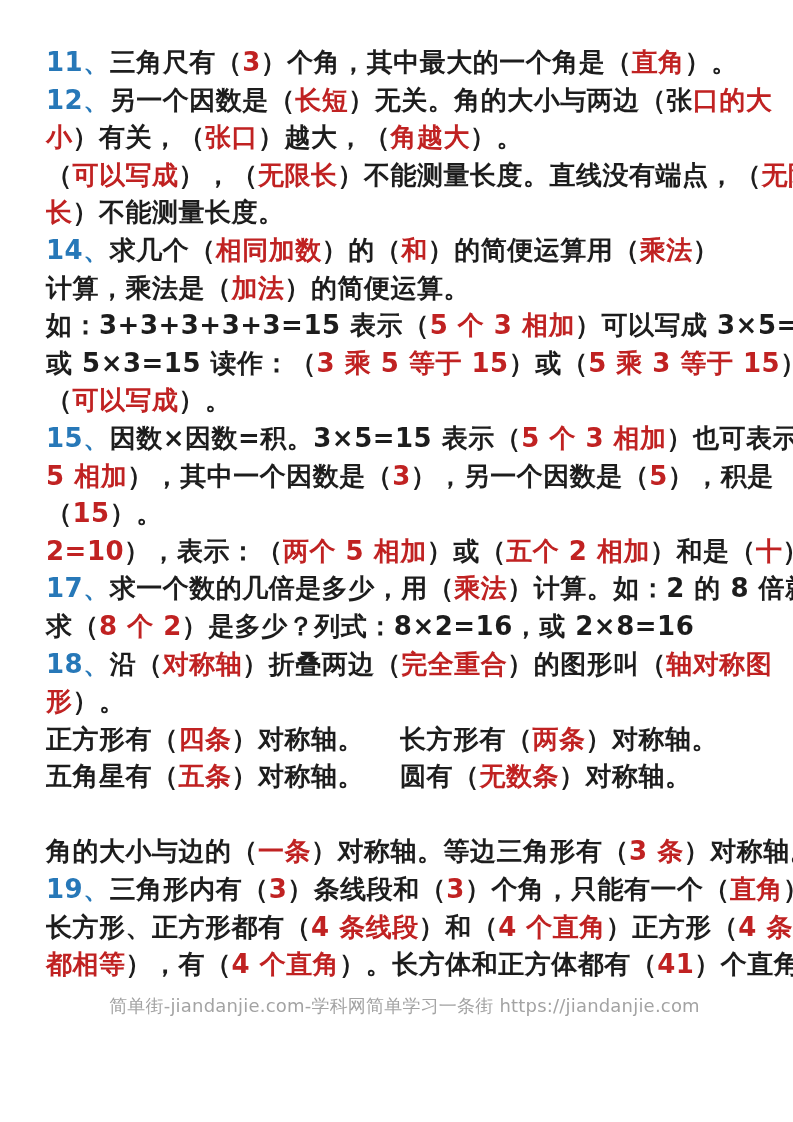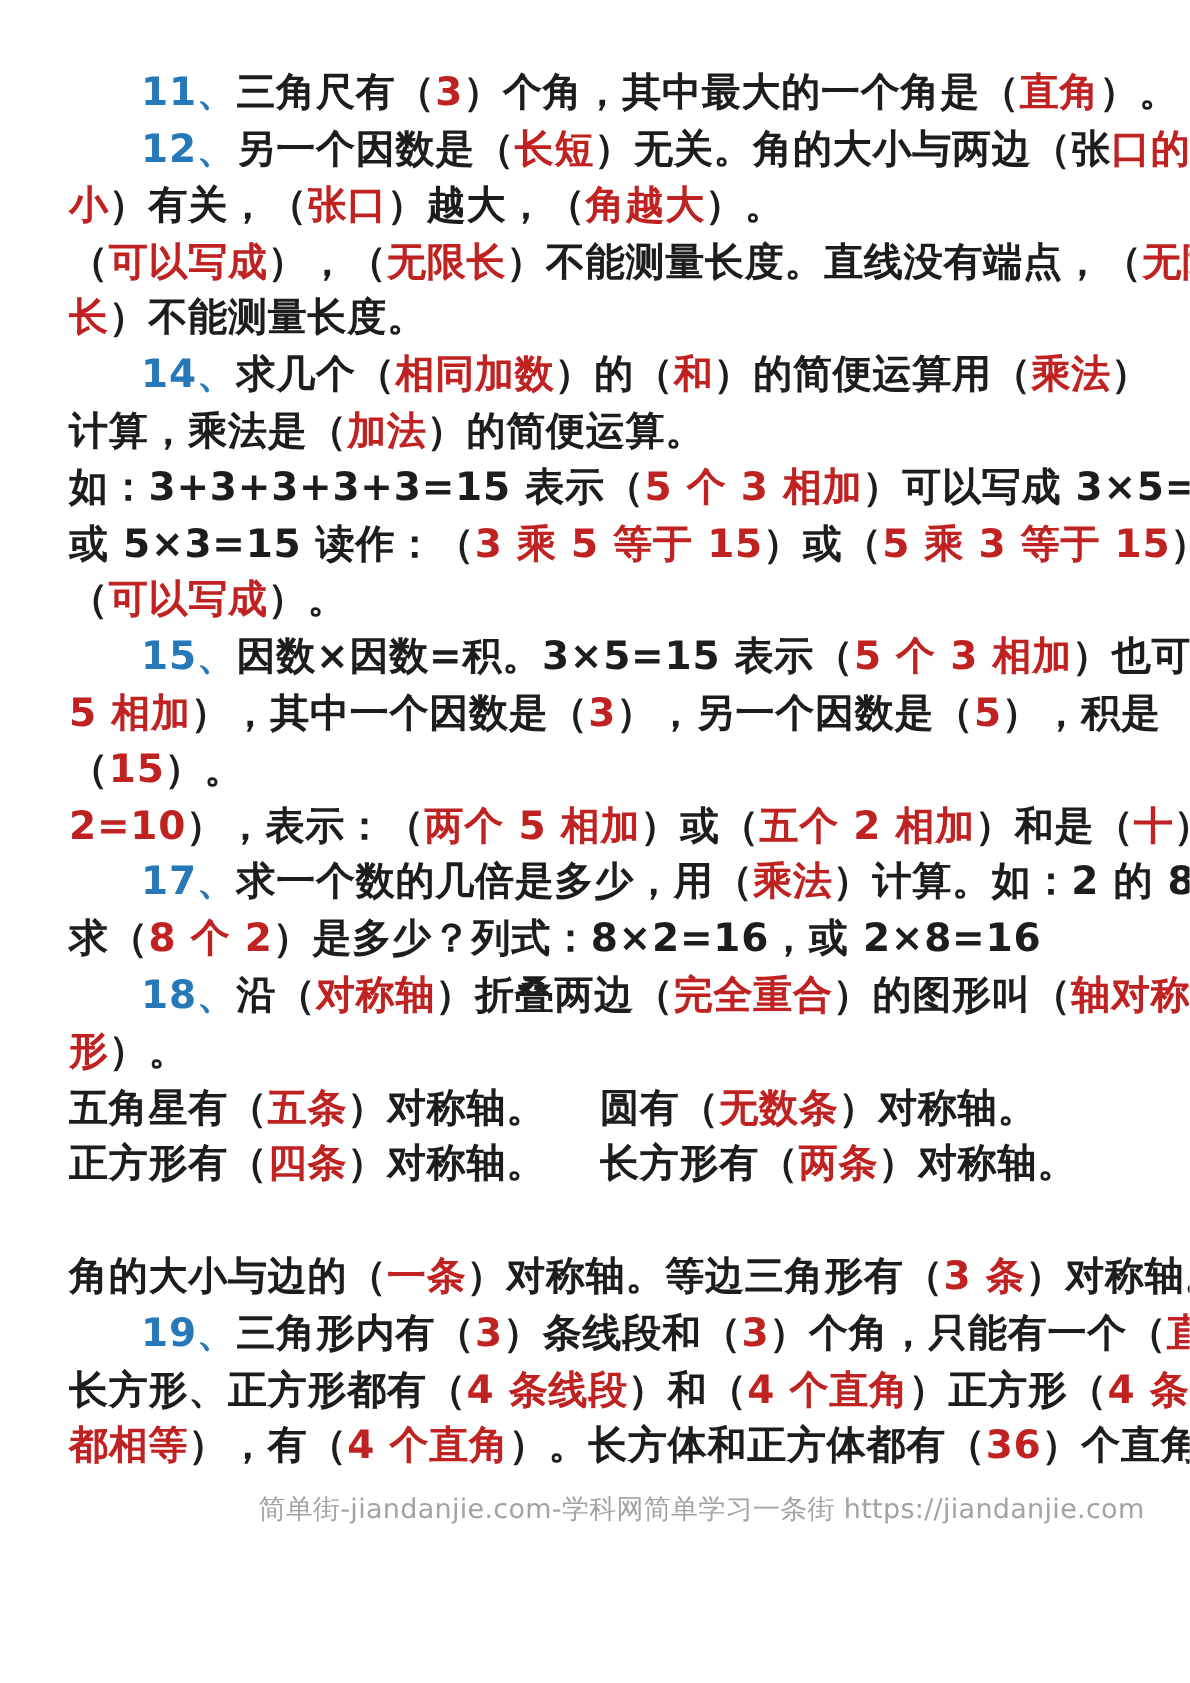--- a/index.html
+++ b/index.html
@@ -25,24 +25,24 @@
     font-weight: 600;
   }
   .line {
     height: 37.6px;
     line-height: 37.6px;
     white-space: pre;
     letter-spacing: 0.5px;
   }
   .seg-black { color: var(--black, #1d1d1d); }
   .seg-red   { color: var(--red,   #c02222); }
-  .seg-blue  { color: var(--blue,  #2778b8); margin-left: 48px; }
+  .seg-blue  { color: var(--blue,  #2778b8); }
   .footer {
     margin-top: 10px;
-    text-align: right;
+    text-align: center;
     font-size: 18px;
     font-weight: 400;
     letter-spacing: 0.2px;
     color: var(--gray, #a3a3a3);
     white-space: pre;
   }
 </style>
 </head>
 <body>
 
@@ -59,22 +59,22 @@
       <div class="line"><span class="seg-black">或 5×3=15 读作：（</span><span class="seg-red">3 乘 5 等于 15</span><span class="seg-black">）或（</span><span class="seg-red">5 乘 3 等于 15</span><span class="seg-black">），口诀</span></div>
       <div class="line"><span class="seg-black">（</span><span class="seg-red">可以写成</span><span class="seg-black">）。</span></div>
       <div class="line"><span class="seg-blue">15、</span><span class="seg-black">因数×因数=积。3×5=15 表示（</span><span class="seg-red">5 个 3 相加</span><span class="seg-black">）也可表示（</span></div>
       <div class="line"><span class="seg-red">5 相加</span><span class="seg-black">），其中一个因数是（</span><span class="seg-red">3</span><span class="seg-black">），另一个因数是（</span><span class="seg-red">5</span><span class="seg-black">），积是</span></div>
       <div class="line"><span class="seg-black">（</span><span class="seg-red">15</span><span class="seg-black">）。</span></div>
       <div class="line"><span class="seg-red">2=10</span><span class="seg-black">），表示：（</span><span class="seg-red">两个 5 相加</span><span class="seg-black">）或（</span><span class="seg-red">五个 2 相加</span><span class="seg-black">）和是（</span><span class="seg-red">十</span><span class="seg-black">）。</span></div>
       <div class="line"><span class="seg-blue">17、</span><span class="seg-black">求一个数的几倍是多少，用（</span><span class="seg-red">乘法</span><span class="seg-black">）计算。如：2 的 8 倍就是</span></div>
       <div class="line"><span class="seg-black">求（</span><span class="seg-red">8 个 2</span><span class="seg-black">）是多少？列式：8×2=16，或 2×8=16</span></div>
       <div class="line"><span class="seg-blue">18、</span><span class="seg-black">沿（</span><span class="seg-red">对称轴</span><span class="seg-black">）折叠两边（</span><span class="seg-red">完全重合</span><span class="seg-black">）的图形叫（</span><span class="seg-red">轴对称图</span></div>
       <div class="line"><span class="seg-red">形</span><span class="seg-black">）。</span></div>
+      <div class="line"><span class="seg-black">正方形有（</span><span class="seg-red">四条</span><span class="seg-black">）对称轴。　 长方形有（</span><span class="seg-red">两条</span><span class="seg-black">）对称轴。</span></div>
       <div class="line"><span class="seg-black">五角星有（</span><span class="seg-red">五条</span><span class="seg-black">）对称轴。　 圆有（</span><span class="seg-red">无数条</span><span class="seg-black">）对称轴。</span></div>
-      <div class="line"><span class="seg-black">正方形有（</span><span class="seg-red">四条</span><span class="seg-black">）对称轴。　 长方形有（</span><span class="seg-red">两条</span><span class="seg-black">）对称轴。</span></div>
       <div class="line"></div>
       <div class="line"><span class="seg-black">角的大小与边的（</span><span class="seg-red">一条</span><span class="seg-black">）对称轴。等边三角形有（</span><span class="seg-red">3 条</span><span class="seg-black">）对称轴。</span></div>
       <div class="line"><span class="seg-blue">19、</span><span class="seg-black">三角形内有（</span><span class="seg-red">3</span><span class="seg-black">）条线段和（</span><span class="seg-red">3</span><span class="seg-black">）个角，只能有一个（</span><span class="seg-red">直角</span><span class="seg-black">）。</span></div>
       <div class="line"><span class="seg-black">长方形、正方形都有（</span><span class="seg-red">4 条线段</span><span class="seg-black">）和（</span><span class="seg-red">4 个直角</span><span class="seg-black">）正方形（</span><span class="seg-red">4 条边</span></div>
-      <div class="line"><span class="seg-red">都相等</span><span class="seg-black">），有（</span><span class="seg-red">4 个直角</span><span class="seg-black">）。长方体和正方体都有（</span><span class="seg-red">36</span><span class="seg-black">）个直角。</span></div>
+      <div class="line"><span class="seg-red">都相等</span><span class="seg-black">），有（</span><span class="seg-red">4 个直角</span><span class="seg-black">）。长方体和正方体都有（</span><span class="seg-red">41</span><span class="seg-black">）个直角。</span></div>
     </div>
   <div class="footer">简单街-jiandanjie.com-学科网简单学习一条街 https://jiandanjie.com</div>
 </div>
 
 </body></html>

